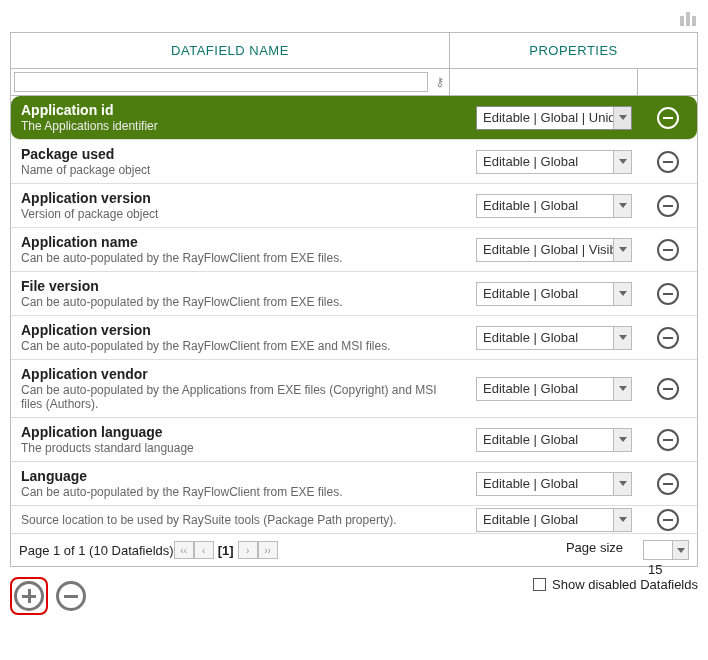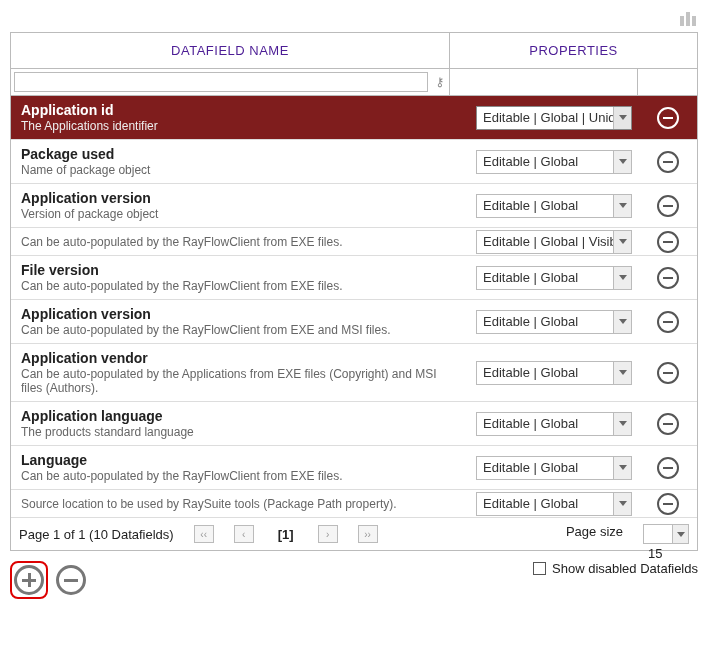--- a/index.html
+++ b/index.html
@@ -5,49 +5,49 @@
 * { box-sizing: border-box; margin: 0; padding: 0; }
 body { font-family: "Segoe UI", Arial, sans-serif; font-size: 13px; color: #222; background: #fff; padding: 10px; width: 708px; }
 .top-icon { display: flex; justify-content: flex-end; margin-bottom: 6px; }
 .columns-icon { width: 18px; height: 16px; display: flex; gap: 2px; align-items: flex-end; opacity: 0.5; }
 .columns-icon span { width: 4px; background: #888; }
 .columns-icon span:nth-child(1){height:10px}
 .columns-icon span:nth-child(2){height:14px}
 .columns-icon span:nth-child(3){height:10px}
 .grid { border: 1px solid #bbb; }
 .header-row { display: flex; border-bottom: 1px solid #bbb; }
-.header-cell { padding: 10px 8px; font-size: 13px; letter-spacing: 0.5px; color: #4c1d95; text-align: center; }
+.header-cell { padding: 10px 8px; font-size: 13px; letter-spacing: 0.5px; color: #0f766e; text-align: center; }
 .header-name { flex: 1; border-right: 1px solid #bbb; }
 .header-props { width: 247px; }
 .filter-row { display: flex; border-bottom: 1px solid #bbb; }
 .filter-name { flex: 1; border-right: 1px solid #bbb; display: flex; }
 .filter-input { flex: 1; border: 1px solid #bbb; margin: 3px; padding: 2px 4px; font-size: 13px; height: 20px; }
 .filter-icon { width: 18px; display:flex; align-items:center; justify-content:center; color:#888; font-size:12px; }
 .filter-props { width: 188px; border-right: 1px solid #bbb; }
 .filter-del { width: 59px; }
 .row { display: flex; border-bottom: 1px solid #ddd; align-items: center; }
-.row.selected { background: #7f1d1d; color: #fff; }
+.row.selected { background: #4d7c0f; color: #fff; border-radius: 9px; }
 .row.selected .row-desc { color: #eee; }
 .row-name { flex: 1; padding: 6px 10px; }
 .row-title { font-weight: bold; font-size: 14px; }
 .row-desc { font-size: 12px; color: #666; margin-top: 1px; }
 .row-props { width: 168px; padding: 0 6px; }
 .select-box { display: flex; align-items: stretch; border: 1px solid #bbb; height: 24px; background: #fff; color: #333; }
 .select-box.active { border-color: #888; }
 .select-val { flex: 1; padding: 2px 6px; font-size: 13px; white-space: nowrap; overflow: hidden; display:flex; align-items:center; }
 .select-btn { width: 18px; background: #e6e6e6; border-left: 1px solid #bbb; display:flex; align-items:center; justify-content:center; }
 .select-box:not(.active) .select-btn { background: #eee; }
 .chev { width:0;height:0;border-left:4px solid transparent;border-right:4px solid transparent;border-top:5px solid #666; }
 .row-del { width: 59px; display:flex; align-items:center; justify-content:center; }
 .del-btn { width:22px; height:22px; border:2px solid #555; border-radius:50%; display:flex; align-items:center; justify-content:center; cursor:pointer; background:transparent; }
 .row.selected .del-btn { border-color:#fff; }
 .del-btn .minus { width:10px; height:2px; background:#555; }
 .row.selected .del-btn .minus { background:#fff; }
 .pager { display:flex; align-items:center; padding:6px 8px; font-size:13px; justify-content:space-between; }
-.pager-left { display:flex; align-items:center; gap:20px; }
+.pager-left { display:flex; align-items:center; gap:0; }
 .pg-btn { border:1px solid #bbb; background:#f5f5f5; width:20px; height:18px; display:flex; align-items:center; justify-content:center; font-size:10px; color:#999; cursor:pointer; }
 .pg-current { font-weight:bold; padding:0 4px; }
 .pager-right { display:flex; gap:20px; }
 .pgsize { border:1px solid #bbb; height:20px; display:flex; align-items:stretch; }
 .pgsize-val { width:28px; padding:0 4px; display:flex; align-items:center; font-size:13px;margin-top:28px; }
 .pgsize-btn { width:16px; background:#eee; border-left:1px solid #bbb; display:flex; align-items:center; justify-content:center; }
 .bottom { display:flex; justify-content:space-between; align-items:flex-start; margin-top:10px; }
 .bottom-left { display:flex; gap:8px; align-items:center; }
 .add-wrap { border:2px solid #d00; border-radius:8px; padding:2px; }
 .big-btn { width:30px; height:30px; border:3px solid #777; border-radius:50%; display:flex; align-items:center; justify-content:center; cursor:pointer; background:#fff; }
@@ -134,20 +134,21 @@
           </div>
         </div>
         <div class="row-del">
           <div class="del-btn">
             <div class="minus"></div>
           </div>
         </div>
       </div>
       <div class="row">
         <div class="row-name">
+          <div class="row-title">Application name</div>
           <div class="row-desc">Can be auto-populated by the RayFlowClient from EXE files.</div>
         </div>
         <div class="row-props">
           <div class="select-box">
             <div class="select-val">Editable | Global | Visible</div>
             <div class="select-btn">
               <div class="chev"></div>
             </div>
           </div>
         </div>

